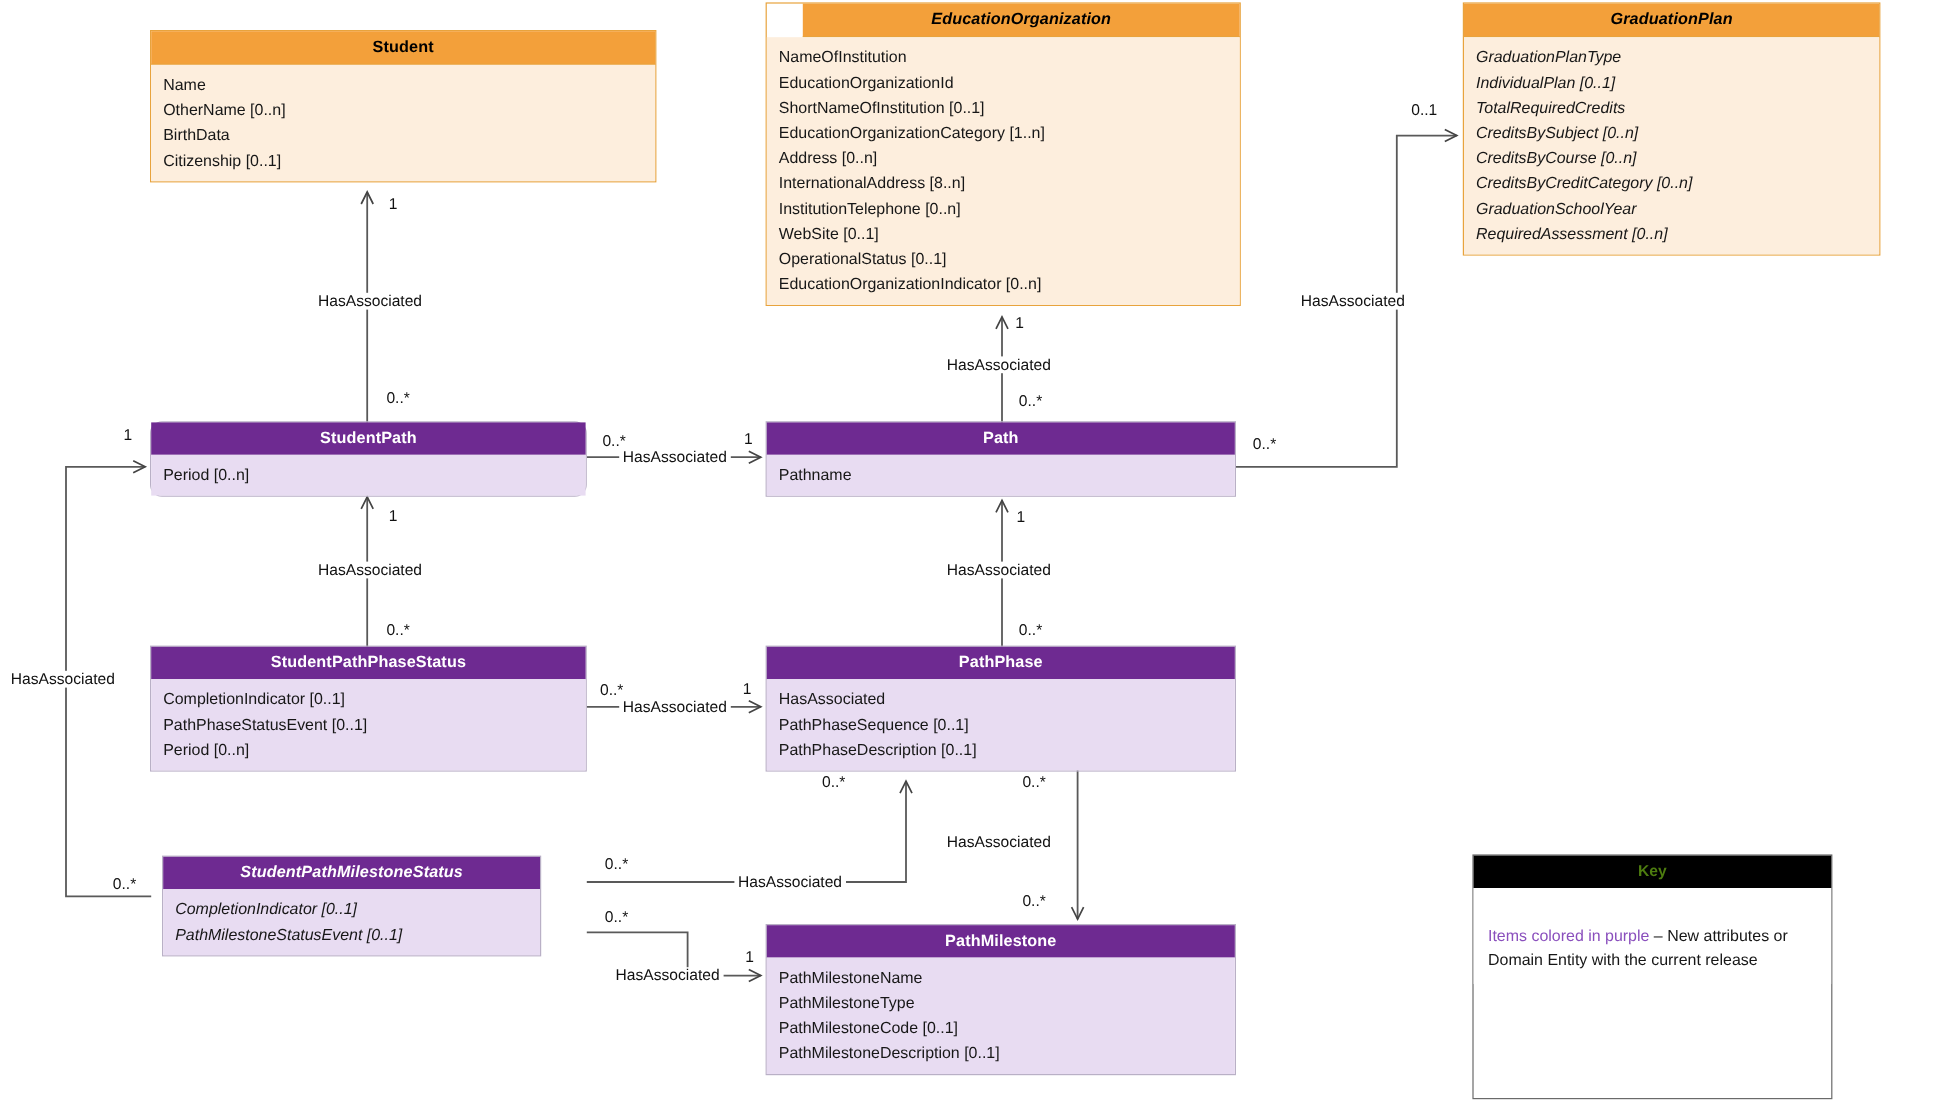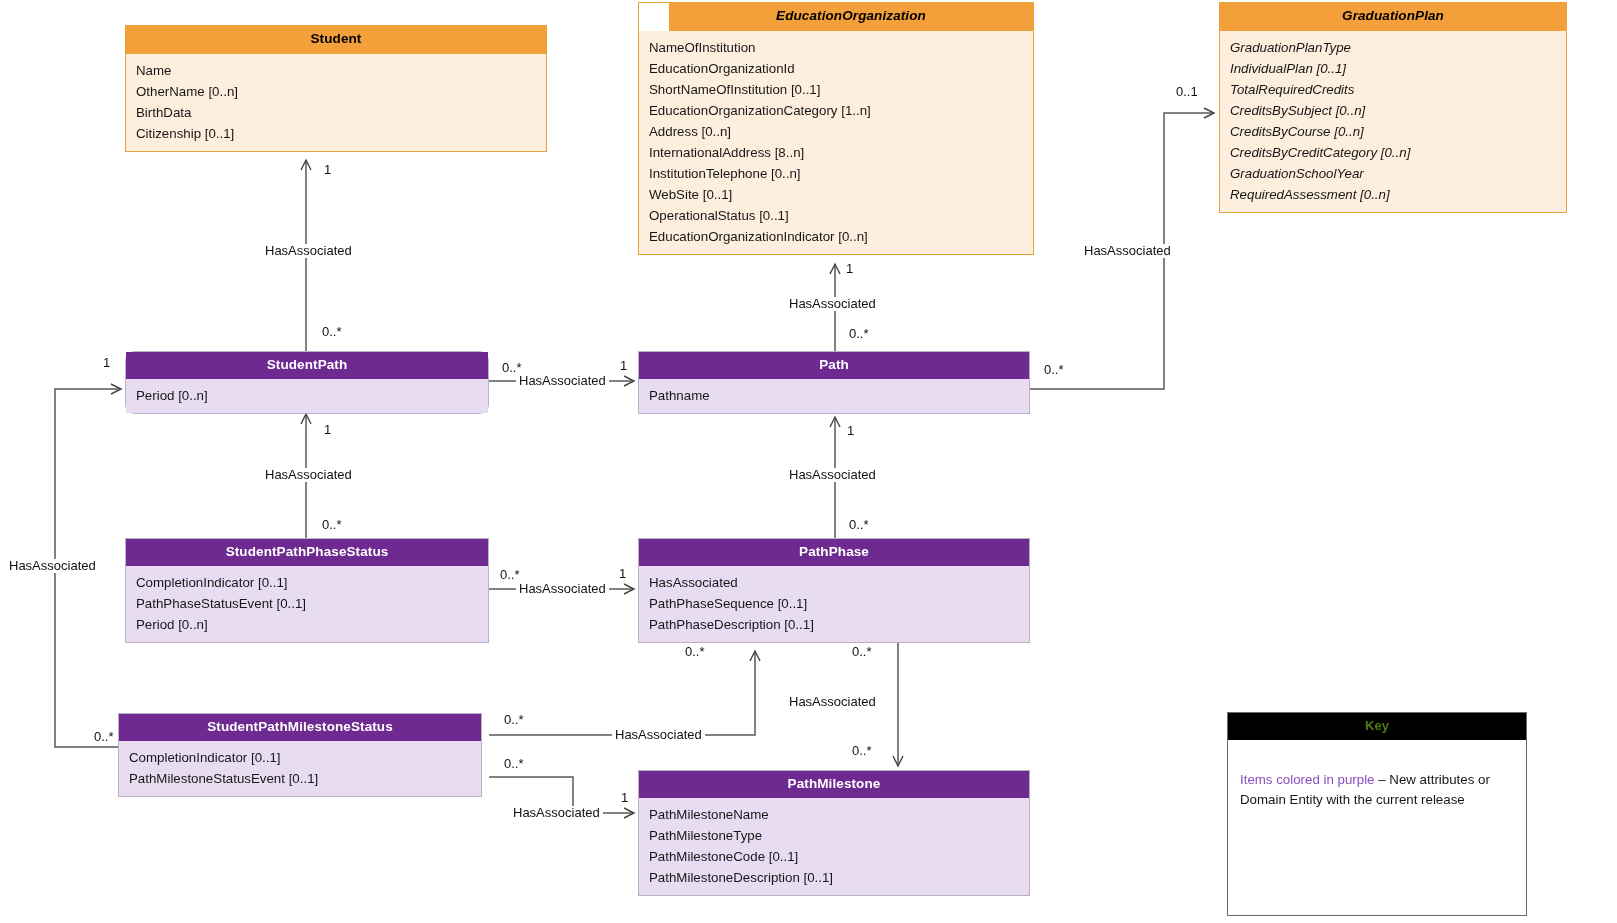--- a/index.html
+++ b/index.html
@@ -240,21 +240,21 @@
 
   <div class="uml-class theme-purple" style="left:638px; top:538px; width:392px;">
     <div class="uml-header">PathPhase</div>
     <div class="uml-body">
       <div class="attr">HasAssociated</div>
       <div class="attr">PathPhaseSequence [0..1]</div>
       <div class="attr">PathPhaseDescription [0..1]</div>
     </div>
   </div>
 
-  <div class="uml-class theme-purple" style="left:118px; top:713px; width:364px;">
+  <div class="uml-class theme-purple" style="left:135px; top:713px; width:316px;font-style:italic;">
     <div class="uml-header">StudentPathMilestoneStatus</div>
     <div class="uml-body">
       <div class="attr">CompletionIndicator [0..1]</div>
       <div class="attr">PathMilestoneStatusEvent [0..1]</div>
     </div>
   </div>
 
   <div class="uml-class theme-purple" style="left:638px; top:770px; width:392px;">
     <div class="uml-header">PathMilestone</div>
     <div class="uml-body">

